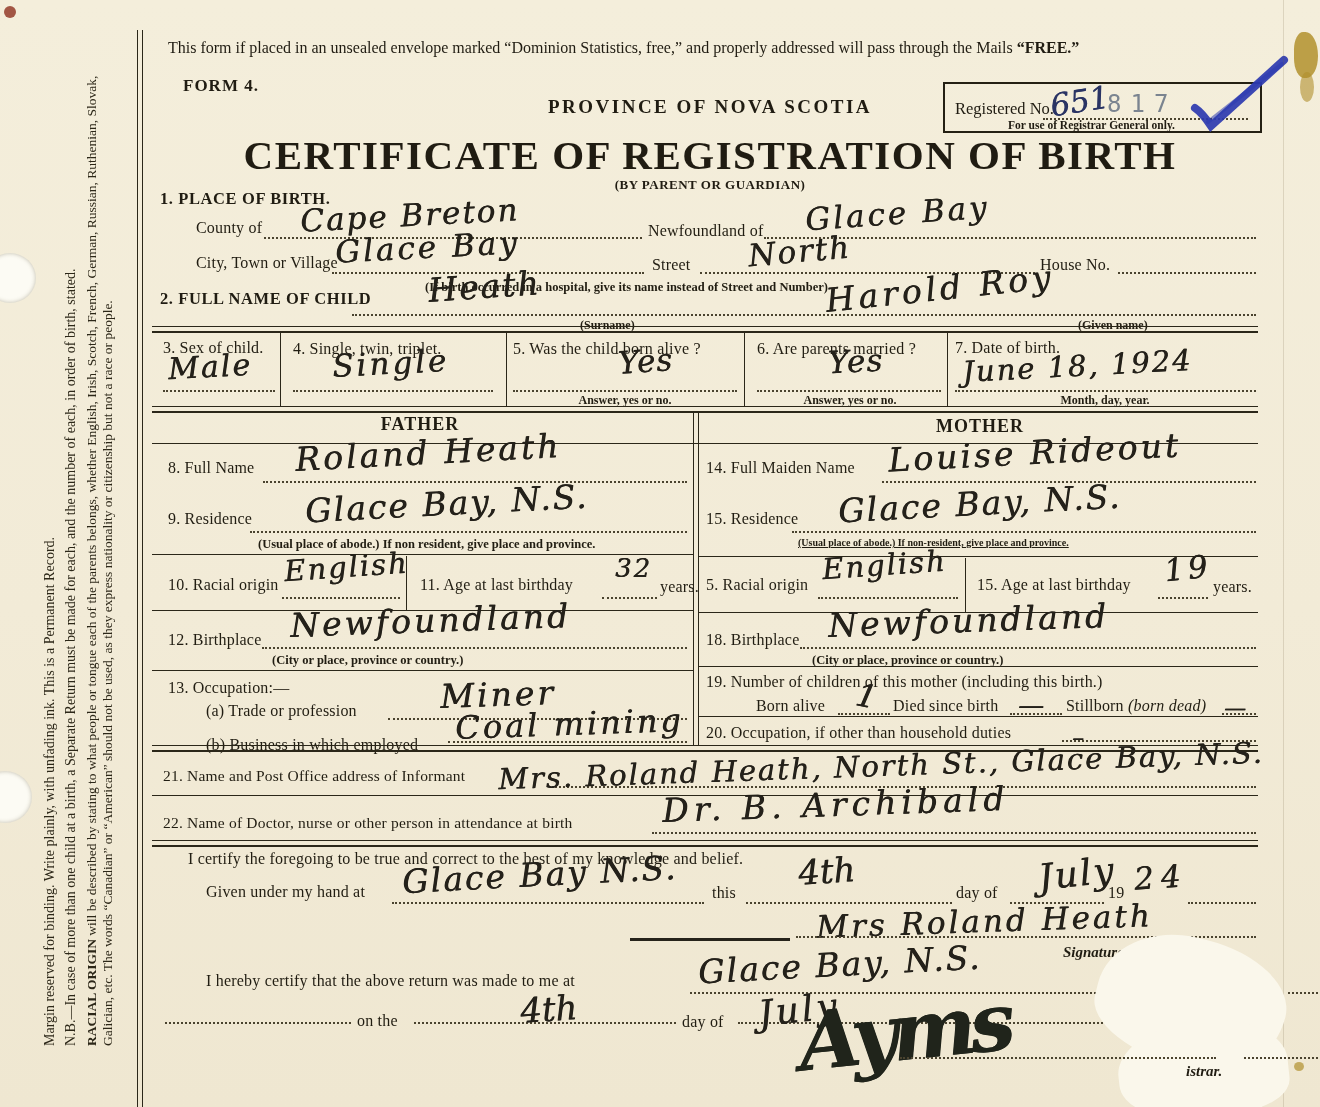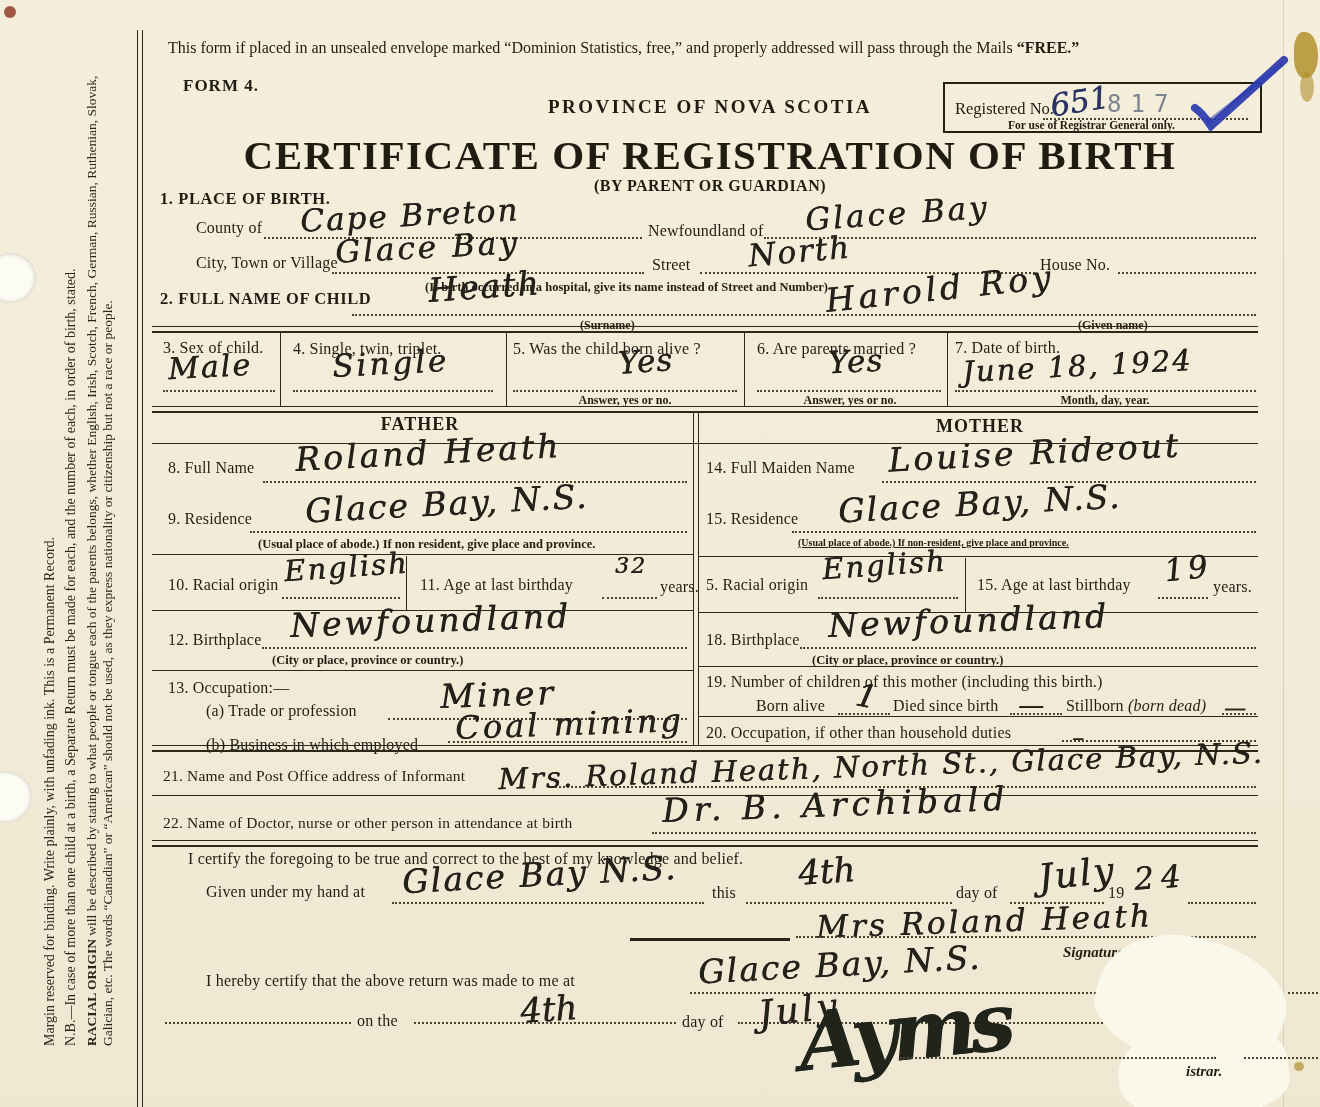--- a/index.html
+++ b/index.html
@@ -57,21 +57,21 @@
     <span class="abs" style="left:162px;top:6px;font-family:'DejaVu Sans Mono',monospace;font-size:24px;letter-spacing:9px;color:#6e7988;opacity:.9;">817</span>
     <div class="dots" style="left:98px;top:34px;width:205px;"></div>
     <span class="abs" style="left:63px;top:35px;font-size:11.5px;font-weight:bold;">For use of Registrar General only.</span>
   </div>
   <svg class="abs" style="left:1188px;top:52px;" width="104" height="84" viewBox="0 0 104 84">
     <path d="M7 56 C13 60 19 68 23 74 L96 8" fill="none" stroke="#2c3ab0" stroke-width="8" stroke-linecap="round" opacity=".92"></path>
     <path d="M20 70 L94 12" fill="none" stroke="#2c3ab0" stroke-width="4" stroke-linecap="round" opacity=".55"></path>
   </svg>
 
   <div class="abs ctr" style="left:235px;top:131px;width:950px;font-size:41px;font-weight:bold;letter-spacing:1.5px;">CERTIFICATE OF REGISTRATION OF BIRTH</div>
-  <div class="abs ctr" style="left:560px;top:177px;width:300px;font-size:16px;font-weight:bold;letter-spacing:.5px;">(BY PARENT OR GUARDIAN)</div>
+  <div class="abs ctr" style="left:560px;top:177px;width:300px;font-size:13px;font-weight:bold;letter-spacing:.5px;">(BY PARENT OR GUARDIAN)</div>
 
   <div class="abs big" style="left:160px;top:189px;">1. PLACE OF BIRTH.</div>
 
   <div class="abs lbl" style="left:196px;top:219px;">County of</div>
   <div class="dots" style="left:264px;top:237px;width:378px;"></div>
   <div class="abs hw" style="left:300px;top:200px;font-size:31px;letter-spacing:2px;transform:rotate(-3deg);">Cape Breton</div>
   <div class="abs lbl" style="left:648px;top:222px;">Newfoundland of</div>
   <div class="dots" style="left:764px;top:237px;width:492px;"></div>
   <div class="abs hw" style="left:805px;top:198px;font-size:31px;letter-spacing:3px;transform:rotate(-4deg);">Glace Bay</div>
 
@@ -139,21 +139,21 @@
   <div class="abs hw" style="left:305px;top:487px;font-size:33px;letter-spacing:2px;transform:rotate(-3deg);">Glace Bay, N.S.</div>
   <div class="abs note" style="left:258px;top:537px;font-size:12.5px;">(Usual place of abode.)   If non resident, give place and province.</div>
 
   <div class="line" style="left:152px;top:554px;width:541px;"></div>
   <div class="abs lbl" style="left:168px;top:576px;">10. Racial origin</div>
   <div class="dots" style="left:282px;top:597px;width:118px;"></div>
   <div class="abs hw" style="left:284px;top:553px;font-size:29px;letter-spacing:2px;transform:rotate(-4deg);">English</div>
   <div class="vline" style="left:406px;top:556px;height:54px;"></div>
   <div class="abs lbl" style="left:420px;top:576px;">11. Age at last birthday</div>
   <div class="dots" style="left:602px;top:597px;width:55px;"></div>
-  <div class="abs hw" style="left:615px;top:555px;font-size:22px;letter-spacing:2px;">32</div>
+  <div class="abs hw" style="left:615px;top:555px;font-size:26px;letter-spacing:2px;">32</div>
   <div class="abs lbl" style="left:660px;top:578px;">years.</div>
 
   <div class="line" style="left:152px;top:610px;width:541px;"></div>
   <div class="abs lbl" style="left:168px;top:631px;">12. Birthplace</div>
   <div class="dots" style="left:262px;top:647px;width:425px;"></div>
   <div class="abs hw" style="left:290px;top:604px;font-size:33px;letter-spacing:3px;transform:rotate(-2deg);">Newfoundland</div>
   <div class="abs note" style="left:272px;top:653px;font-size:12.5px;">(City or place, province or country.)</div>
 
   <div class="line" style="left:152px;top:670px;width:541px;"></div>
   <div class="abs lbl" style="left:168px;top:679px;">13. Occupation:—</div>

